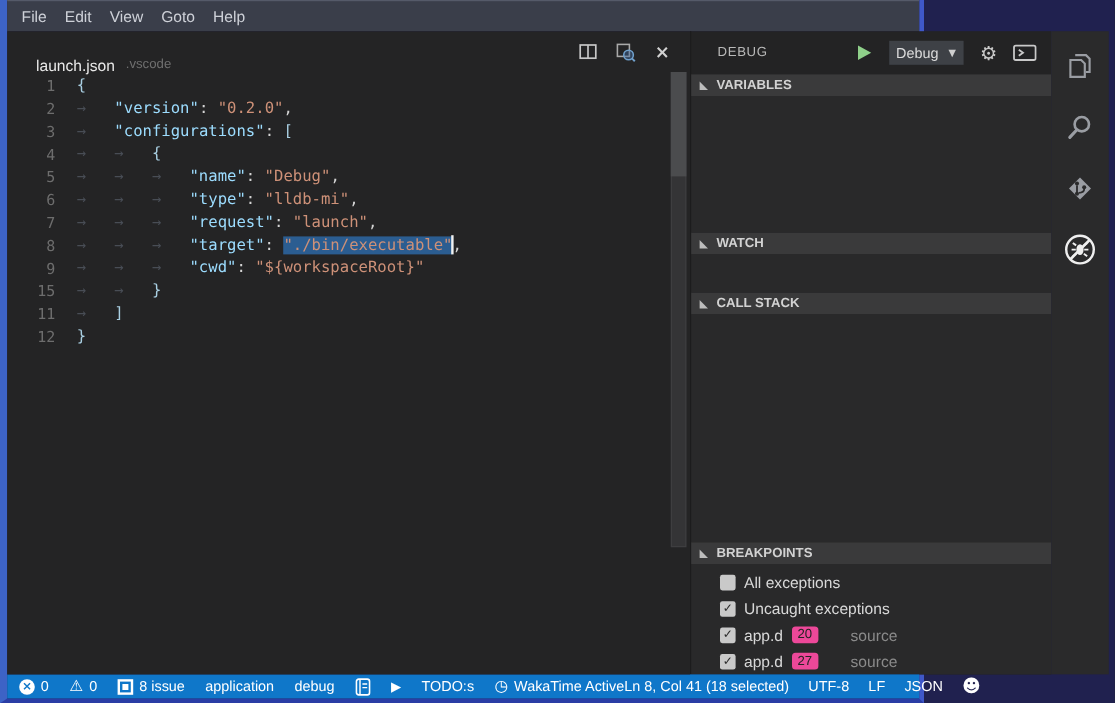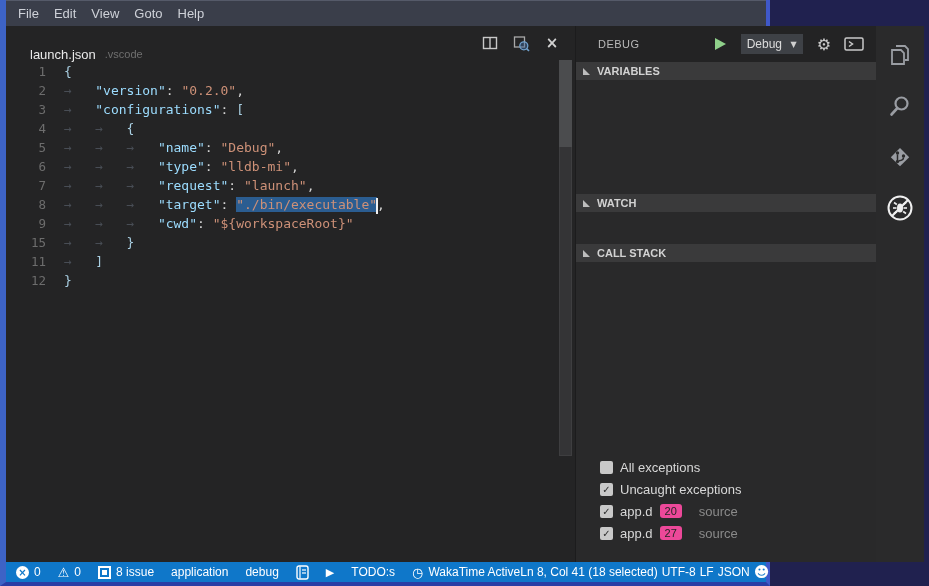--- a/index.html
+++ b/index.html
@@ -66,32 +66,32 @@
   .bp-row { height:22px; display:flex; align-items:center; padding-left:24px; gap:7px;
             color:#d8d8d8; font-size:13px; }
   .checkbox { width:13px; height:13px; flex:none; background:#c9c9c9; border-radius:2px;
               display:flex; align-items:center; justify-content:center;
               font-size:10px; font-weight:bold; color:#2d2d2d; cursor:pointer;
               font-family:"DejaVu Sans", sans-serif; }
   .checkbox.checked::after { content:"✓"; }
   .badge { background:#ec4899; color:#242424; border-radius:3px; padding:0 5px; height:14px;
            line-height:14px; font-size:11px; }
   .badge:empty, .hint:empty { display:none; }
-  .hint { color:#8a8a8a; margin-left:10px; font-size:13px; }
+  .hint { color:#8a8a8a; margin-left:20px; font-size:13px; }
 
   
   .activitybar { width:48px; flex:none; background:#2a2a2b; display:flex; flex-direction:column;
                  align-items:center; padding-top:15px; gap:23px; }
   .act-icon { width:28px; height:28px; display:flex; align-items:center; justify-content:center; cursor:pointer; }
 
   
   .statusbar { height:20px; flex:none; background:#0f77c9; color:#fff; display:flex;
                align-items:center; font-size:12px; padding:0 10px; }
   .sb-left { display:flex; align-items:center; gap:17px; }
-  .sb-right { margin-left:auto; display:flex; align-items:center; gap:4px; }
+  .sb-right { margin-left:auto; display:flex; align-items:center; gap:16px; }
   .sb-item { display:flex; align-items:center; gap:5px; cursor:pointer; white-space:nowrap; }
   .ic-error { width:13px; height:13px; border-radius:50%; background:#fff; color:#0f77c9;
               font:bold 10px/13px "DejaVu Sans", sans-serif; text-align:center; }
   .ic-warn { color:#fff; font-size:13px; line-height:13px; font-family:"DejaVu Sans", sans-serif; }
   .ic-issues { width:13px; height:13px; border:2px solid #fff; position:relative; }
   .ic-issues::after { content:""; position:absolute; left:2px; top:2px; width:5px; height:5px; background:#fff; }
   .ic-play { color:#fff; font-size:11px; font-family:"DejaVu Sans", sans-serif; }
   .ic-clock { color:#fff; font-size:13px; font-family:"DejaVu Sans", sans-serif; }
   .ic-smiley { color:#fff; font-size:15px; font-family:"DejaVu Sans", sans-serif; }
 </style>
@@ -179,20 +179,24 @@
         <span class="label">WATCH</span>
       </div>
       <div class="sec-body body-watch"></div>
 
       <div class="section-header">
         <span class="twistie"></span>
         <span class="label">CALL STACK</span>
       </div>
       <div class="sec-body body-callstack"></div>
 
+      <div class="section-header">
+        <span class="twistie"></span>
+        <span class="label">BREAKPOINTS</span>
+      </div>
       <div class="sec-body body-breakpoints">
         <div class="bp-row">
           <span class="checkbox"></span>
           <span>All exceptions</span>
 
         </div>
         <div class="bp-row">
           <span class="checkbox checked"></span>
           <span>Uncaught exceptions</span>
 

